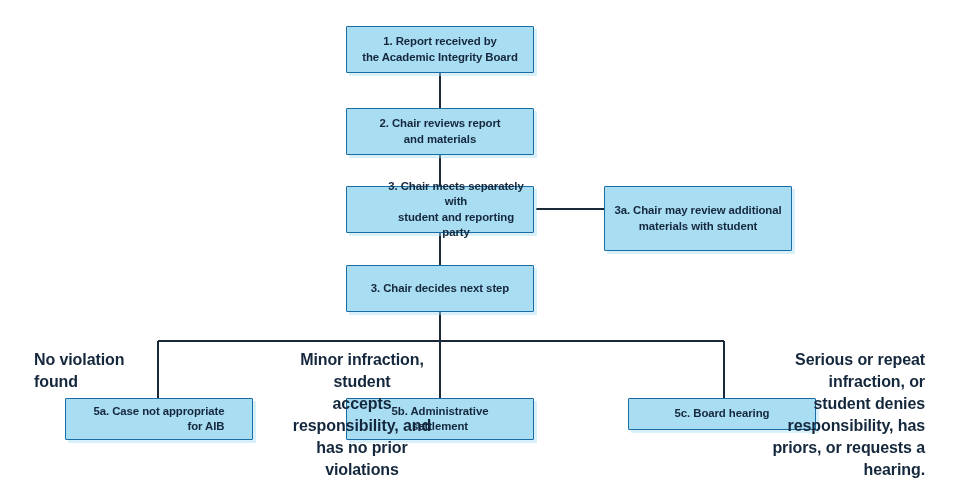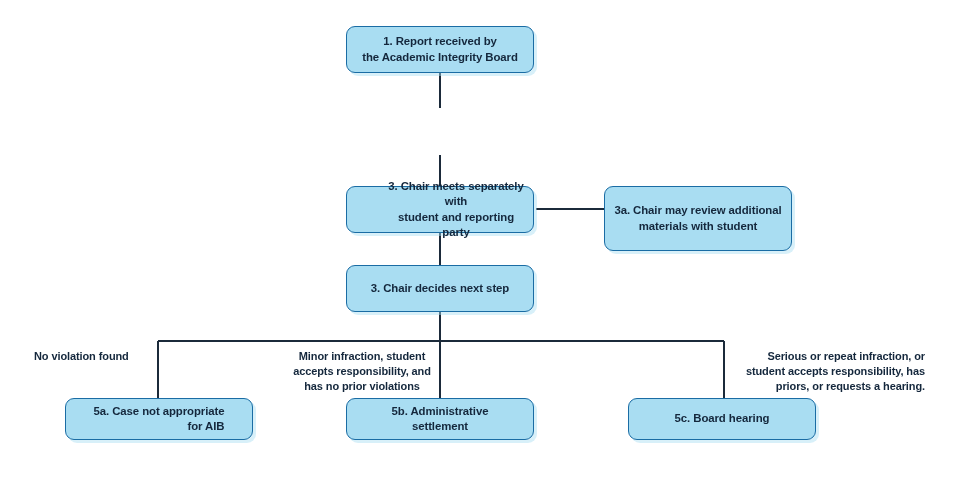--- a/index.html
+++ b/index.html
@@ -33,21 +33,21 @@
     height: 480px;
     pointer-events: none;
   }
 
   
   .node {
     position: absolute;
     box-sizing: border-box;
     background: #a9ddf2;
     border: 1.6px solid #1a6ca4;
-    border-radius: 9px;
+    border-radius: 1px;
     display: flex;
     align-items: center;
     justify-content: center;
     text-align: center;
     color: #14273c;
     font-weight: 700;
     font-size: 11.4px;
     line-height: 1.32;
     letter-spacing: -0.08px;
     padding: 2px 8px;
@@ -57,21 +57,21 @@
     display: block;
     white-space: pre-line;
   }
 
   
   .caption {
     position: absolute;
     box-sizing: border-box;
     color: #14273c;
     font-weight: 700;
-    font-size: 11px;
+    font-size: 16px;
     line-height: 1.38;
     letter-spacing: -0.1px;
     white-space: pre-line;
   }
   .caption.left   { text-align: left; }
   .caption.center { text-align: center; }
   .caption.right  { text-align: right; }
 </style>
 </head>
 <body style="background: rgb(255, 255, 255);">
@@ -99,20 +99,24 @@
 
       <line x1="724" y1="341" x2="724" y2="398"></line>
     </g>
   </svg>
 
   <div class="node" id="node-n1" style="left: 346px; top: 26px; width: 188px; height: 47px; background: rgb(169, 221, 242); border-color: rgb(26, 108, 164); color: rgb(20, 39, 60);">
     <span class="label">1. Report received by
 the Academic Integrity Board</span>
   </div>
 
+  <div class="node" id="node-n2" style="left: 346px; top: 108px; width: 188px; height: 47px; background: rgb(169, 221, 242); border-color: rgb(26, 108, 164); color: rgb(20, 39, 60);">
+    <span class="label">2. Chair reviews report
+and materials</span>
+  </div>
 
   <div class="node" id="node-n3" style="left: 346px; top: 186px; width: 188px; height: 47px; background: rgb(169, 221, 242); border-color: rgb(26, 108, 164); color: rgb(20, 39, 60); padding-left: 40px;">
     <span class="label">3. Chair meets separately with
 student and reporting party</span>
   </div>
 
   <div class="node" id="node-n3a" style="left: 604px; top: 186px; width: 188px; height: 65px; background: rgb(169, 221, 242); border-color: rgb(26, 108, 164); color: rgb(20, 39, 60);">
     <span class="label">3a. Chair may review additional
 materials with student</span>
   </div>
@@ -124,27 +128,27 @@
   <div class="node" id="node-n5a" style="left: 65px; top: 398px; width: 188px; height: 42px; background: rgb(169, 221, 242); border-color: rgb(26, 108, 164); color: rgb(20, 39, 60); text-align: right;">
     <span class="label">5a. Case not appropriate
 for AIB</span>
   </div>
 
   <div class="node" id="node-n5b" style="left: 346px; top: 398px; width: 188px; height: 42px; background: rgb(169, 221, 242); border-color: rgb(26, 108, 164); color: rgb(20, 39, 60);">
     <span class="label">5b. Administrative
 settlement</span>
   </div>
 
-  <div class="node" id="node-n5c" style="left: 628px; top: 398px; width: 188px; height: 42px; background: rgb(169, 221, 242); border-color: rgb(26, 108, 164); color: rgb(20, 39, 60);">
+  <div class="node" id="node-n5c" style="left: 628px; top: 398px; width: 188px; height: 32px; background: rgb(169, 221, 242); border-color: rgb(26, 108, 164); color: rgb(20, 39, 60);">
     <span class="label">5c. Board hearing</span>
   </div>
 
   <div class="caption left" id="cap-left" style="left: 34px; top: 349px; width: 120px; color: rgb(20, 39, 60);">No violation found</div>
 
   <div class="caption center" id="cap-center" style="left: 288px; top: 349px; width: 148px; color: rgb(20, 39, 60);">Minor infraction, student
 accepts responsibility, and
 has no prior violations</div>
 
   <div class="caption right" id="cap-right" style="left: 735px; top: 349px; width: 190px; color: rgb(20, 39, 60);">Serious or repeat infraction, or
-student accepts responsibility, has
+student denies responsibility, has
 priors, or requests a hearing.</div>
 
 </div>
 
 </body></html>

